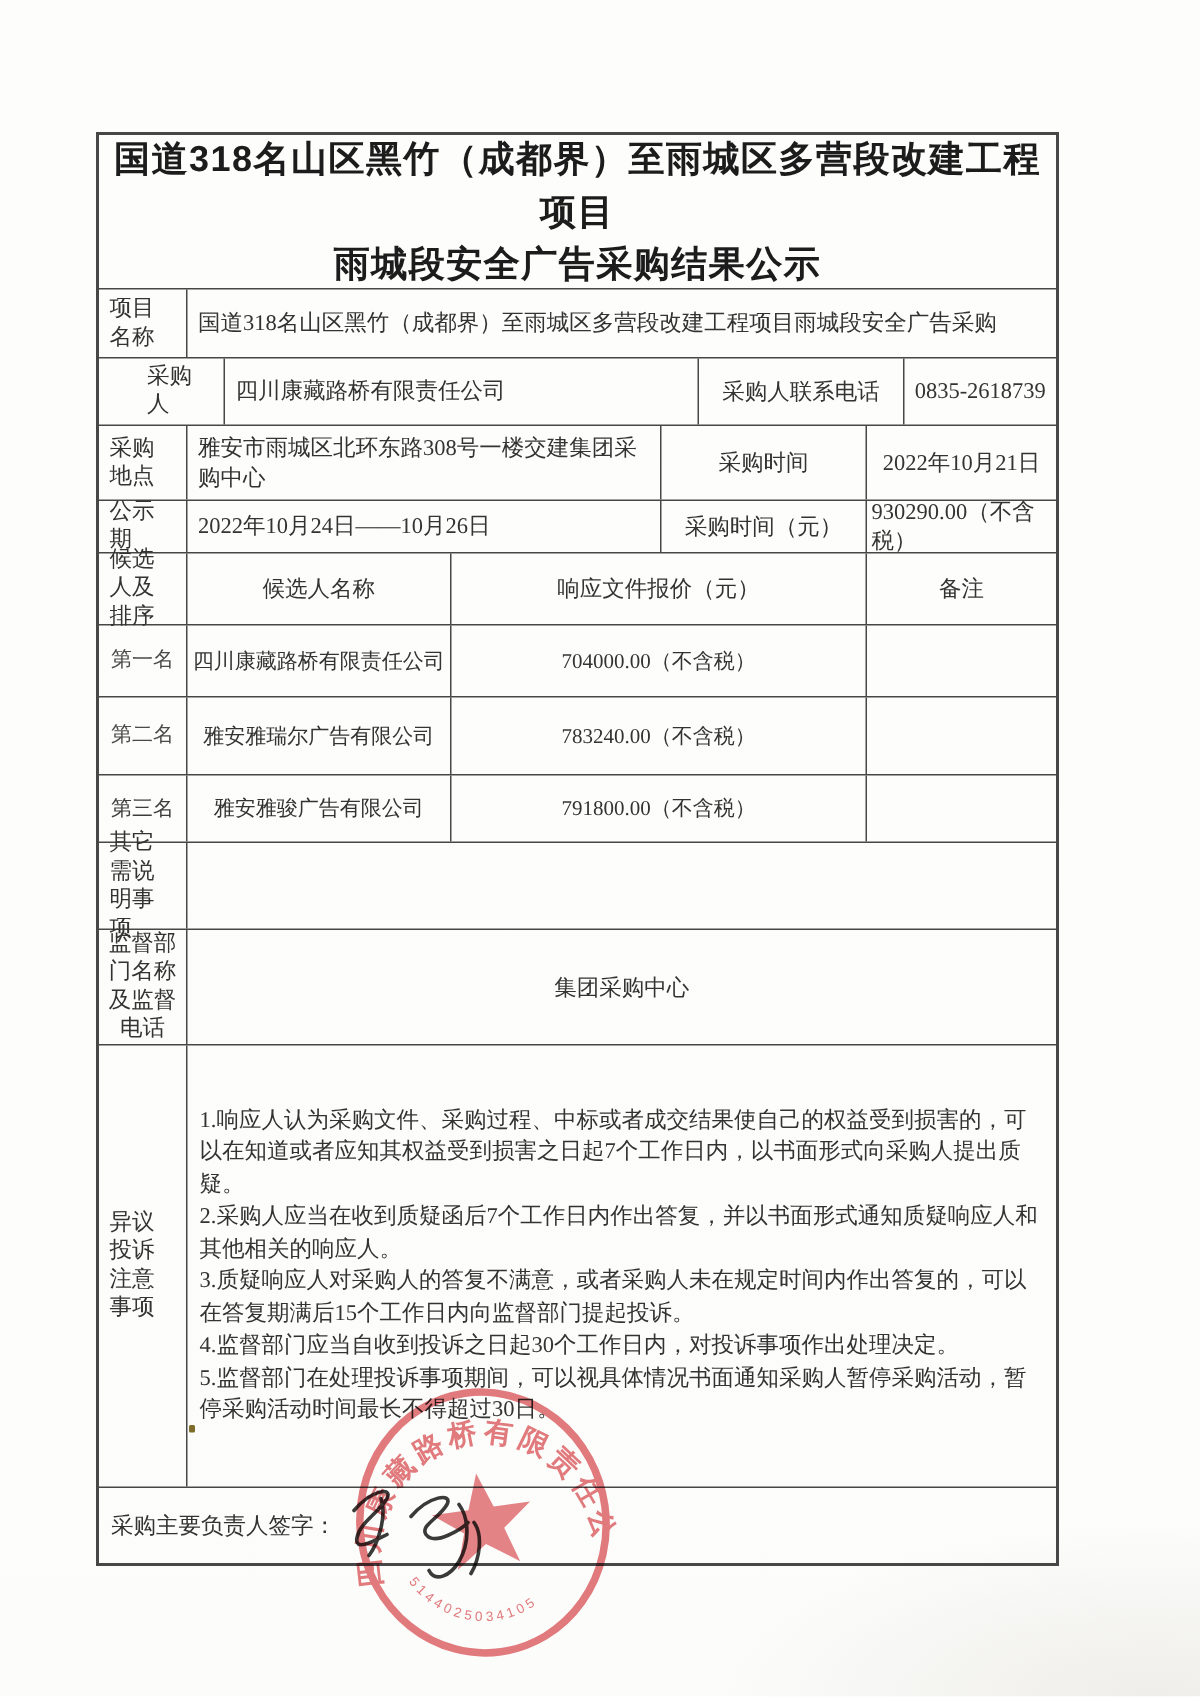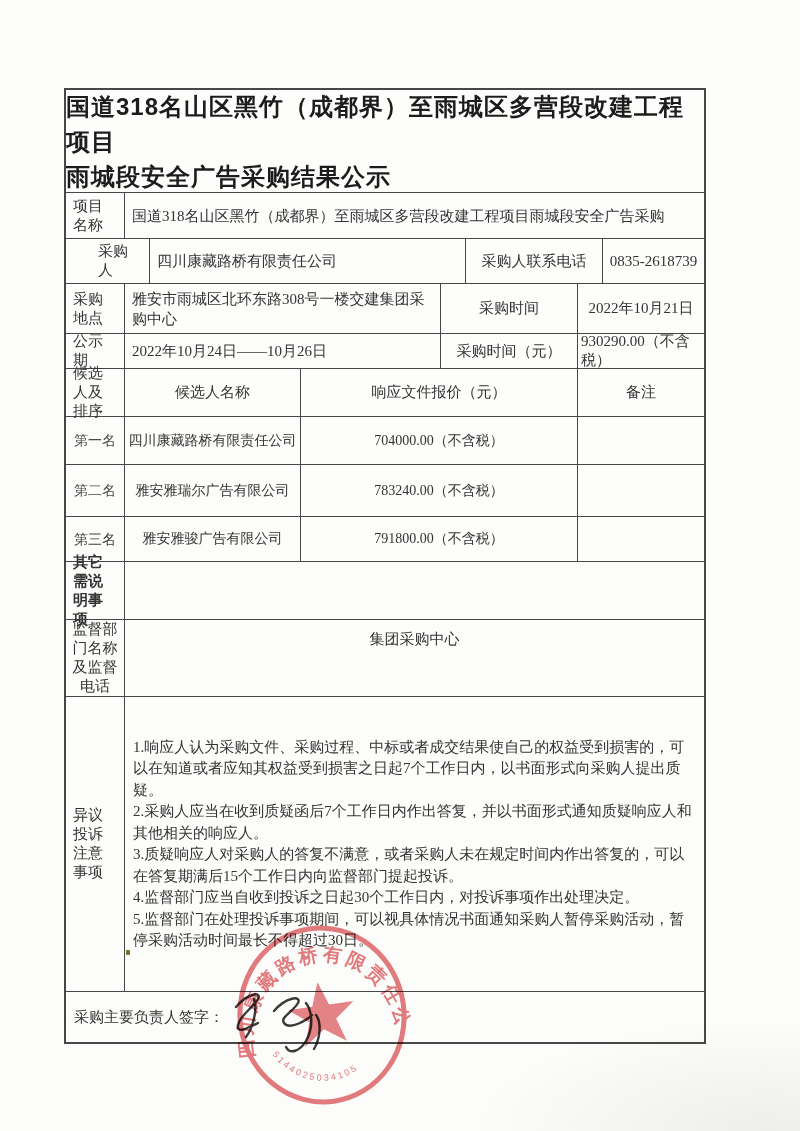--- a/index.html
+++ b/index.html
@@ -26,21 +26,21 @@
     color:var(--ink);
     font-size:15px;
   }
   .row{display:flex;border-bottom:1.5px solid var(--line);align-items:stretch;}
   .row:last-child{border-bottom:none;}
   .cell{border-right:1.5px solid var(--line);display:flex;align-items:center;}
   .cell:last-child{border-right:none;}
   .cell.pad{padding:3px 7px;}
   .cell.center{justify-content:center;text-align:center;}
   .label-col{width:59px;flex:none;line-height:19px;}
-  .r-title{height:103px;flex-direction:column;justify-content:center;}
+  .r-title{height:103px;flex-direction:column;justify-content:center;text-align:center;}
   .title-line{
     font-size:24px;font-weight:bold;color:var(--ink-dark);
     letter-spacing:1px;line-height:35px;
     font-family:"Liberation Sans","DejaVu Sans",sans-serif;
   }
   .r-info1{height:46px;}
   .r-info2{height:45px;padding-left:25px;}
   .r-info3{height:50px;}
   .r-info4{height:35px;}
   .w-value{width:316px;flex:none;line-height:20px;}
@@ -49,23 +49,23 @@
   .r-chead{height:48px;}
   .r-cand1{height:48px;}
   .r-cand2{height:52px;}
   .r-cand3{height:45px;}
   .w-name{width:176px;flex:none;}
   .w-price{width:277px;flex:none;}
   .rank{color:#4a4a4a;font-size:14px;}
   .cand-name{font-size:14px;}
   .cand-price{font-size:14px;}
   .chead{font-size:15px;}
-  .r-other{height:58px;font-weight:bold;}
+  .r-other{height:58px;}
   .r-supervise{height:77px;}
-  .supervise-stack{flex:1;display:flex;}
+  .supervise-stack{flex:1;display:flex;flex-direction:column;}
   .supervise-stack .sub{border-bottom:1.5px solid var(--line);height:38px;display:flex;align-items:center;justify-content:center;}
   .supervise-stack .sub:last-child{border-bottom:none;flex:1;}
   .r-dispute{height:295px;}
   .dispute-body{flex:1;display:flex;flex-direction:column;justify-content:center;padding:6px 8px 6px 8px;}
   .dispute-body p{line-height:21.5px;font-size:15px;color:var(--ink);}
   .r-sign{height:50px;}
   .sign-cell{width:100%;padding-left:8px;display:flex;align-items:center;}
   .speck{position:absolute;left:126px;top:950px;width:4px;height:5px;background:#7d6c2a;border-radius:1px;}
   .stamp-wrap{
     position:absolute;left:228px;top:920px;width:188px;height:190px;

